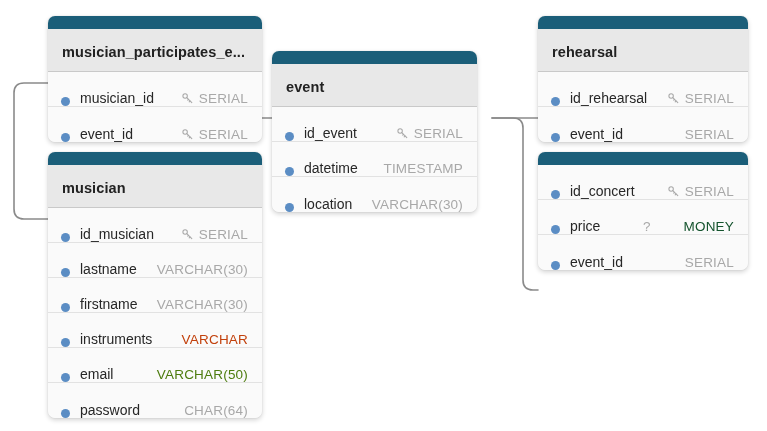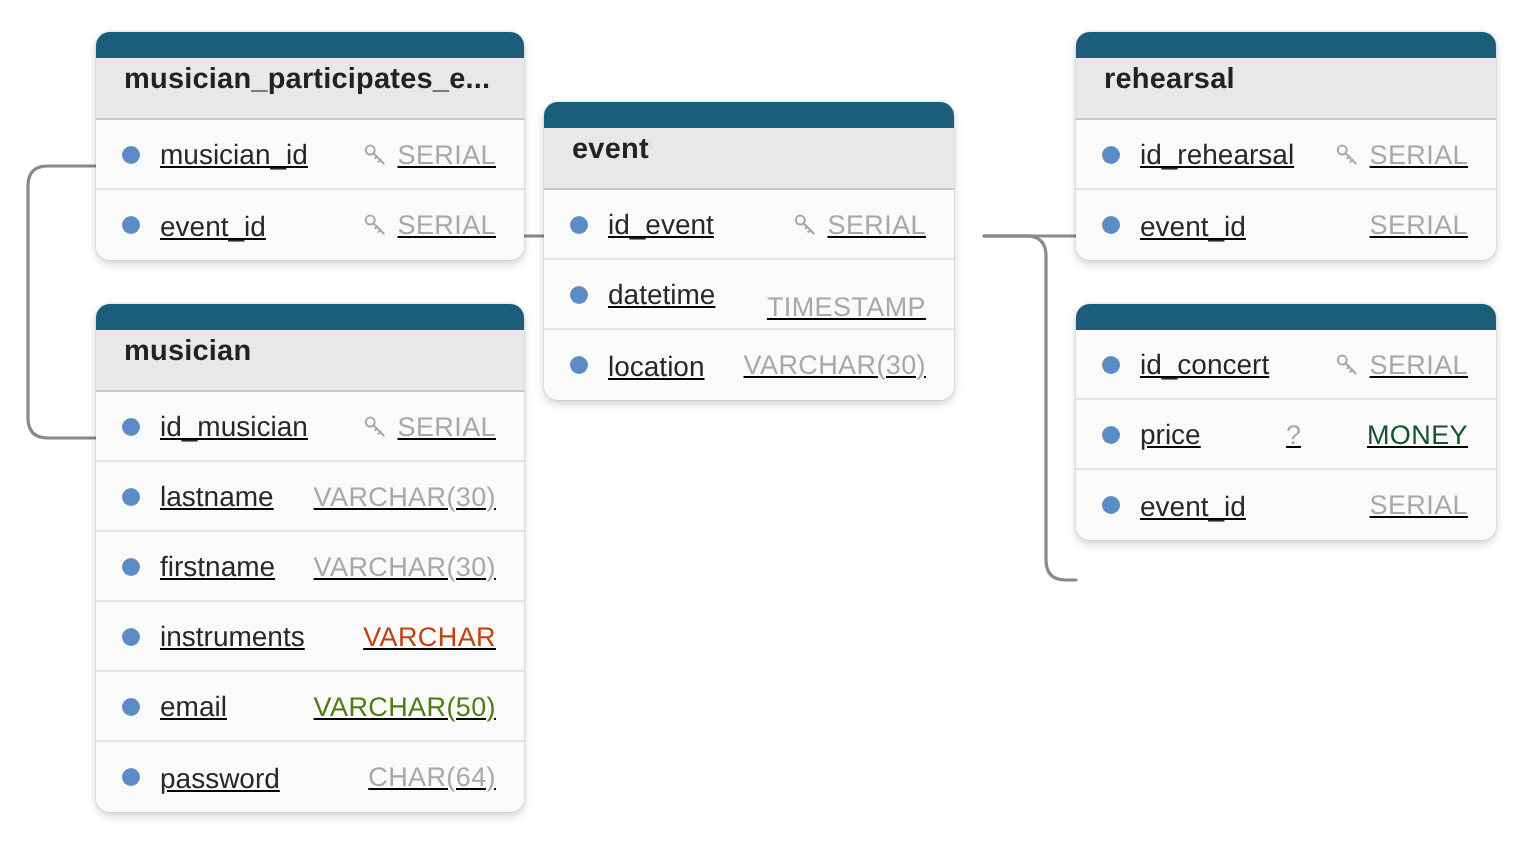--- a/index.html
+++ b/index.html
@@ -39,36 +39,35 @@
   .node-topbar {
     height: 13px;
     background: #1b5e79;
     width: 100%;
   }
   .node-title {
     background: #e8e8e8;
     color: #222222;
     font-weight: bold;
     font-size: 14.5px;
-    padding: 3px 14px 11px 14px;
+    padding: 15px 14px 11px 14px;
     white-space: nowrap;
     overflow: hidden;
     text-overflow: ellipsis;
     border-bottom: 1px solid #c9c9c9;
     letter-spacing: 0.1px;
   }
   .node-row {
     display: flex;
-    align-items: center;
+    align-items: flex-end;
     background: #fafafa;
     border-bottom: 1px solid #e2e2e2;
     padding: 0 14px 0 13px;
     height: 35px;
     box-sizing: border-box;
-    text-decoration: underline;
   }
   .node-row:last-child {
     border-bottom: none;
   }
   .row-bullet {
     width: 9px;
     height: 9px;
     border-radius: 50%;
     background: #5b8dc4;
     flex: 0 0 auto;

